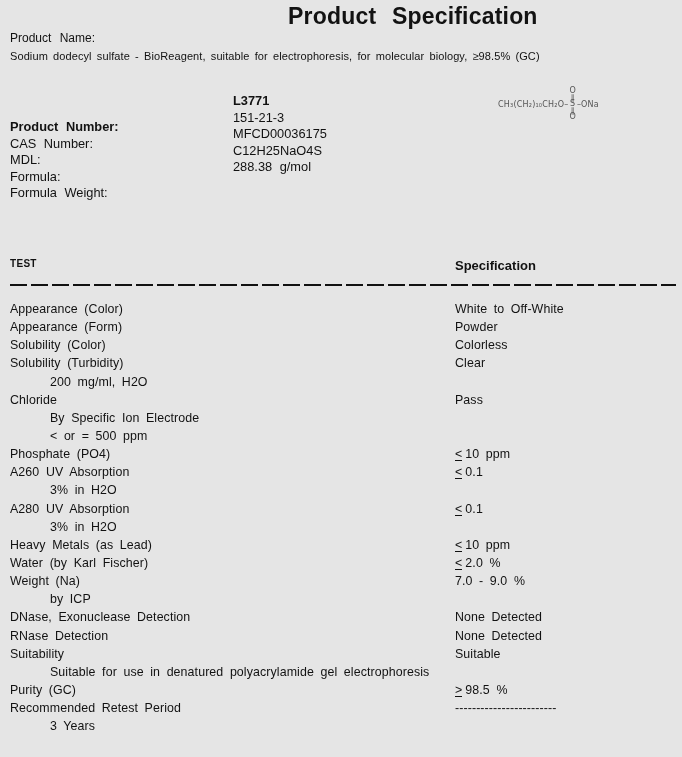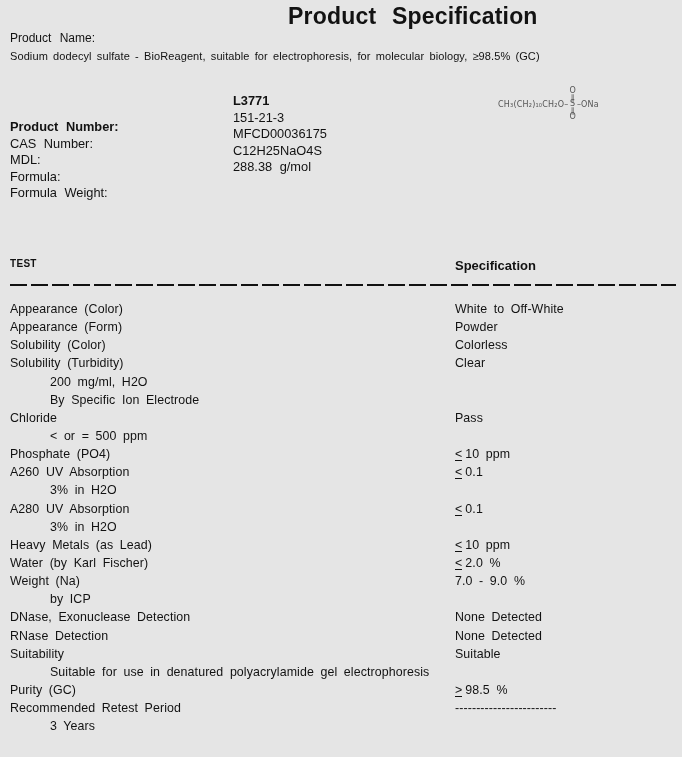--- a/index.html
+++ b/index.html
@@ -115,28 +115,28 @@
       </div>
       <div class="row">
         <span class="t">Solubility (Turbidity)</span>
         <span class="s">Clear</span>
       </div>
       <div class="row">
         <span class="t indent">200 mg/ml, H2O</span>
         <span class="s"></span>
       </div>
       <div class="row">
-        <span class="t indent">By Specific Ion Electrode</span>
-        <span class="s"></span>
-      </div>
-      <div class="row">
         <span class="t">Chloride</span>
         <span class="s">Pass</span>
       </div>
       <div class="row">
+        <span class="t indent">By Specific Ion Electrode</span>
+        <span class="s"></span>
+      </div>
+      <div class="row">
         <span class="t indent">&lt; or = 500 ppm</span>
         <span class="s"></span>
       </div>
       <div class="row">
         <span class="t">Phosphate (PO4)</span>
         <span class="s"><span class="op">&lt;</span>10 ppm</span>
       </div>
       <div class="row">
         <span class="t">A260 UV Absorption</span>
         <span class="s"><span class="op">&lt;</span>0.1</span>

